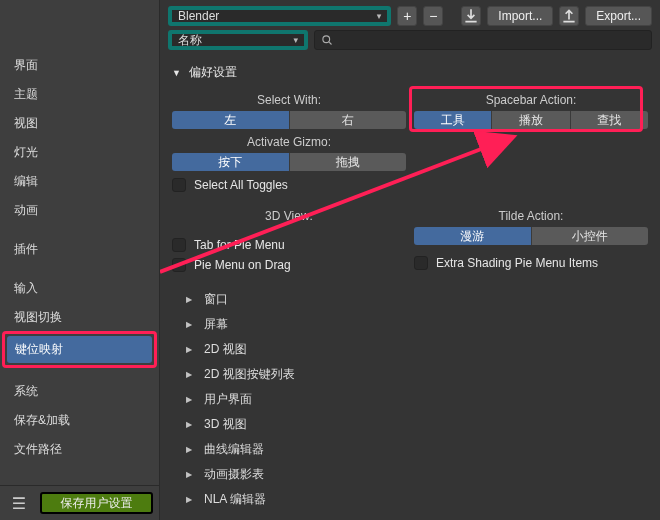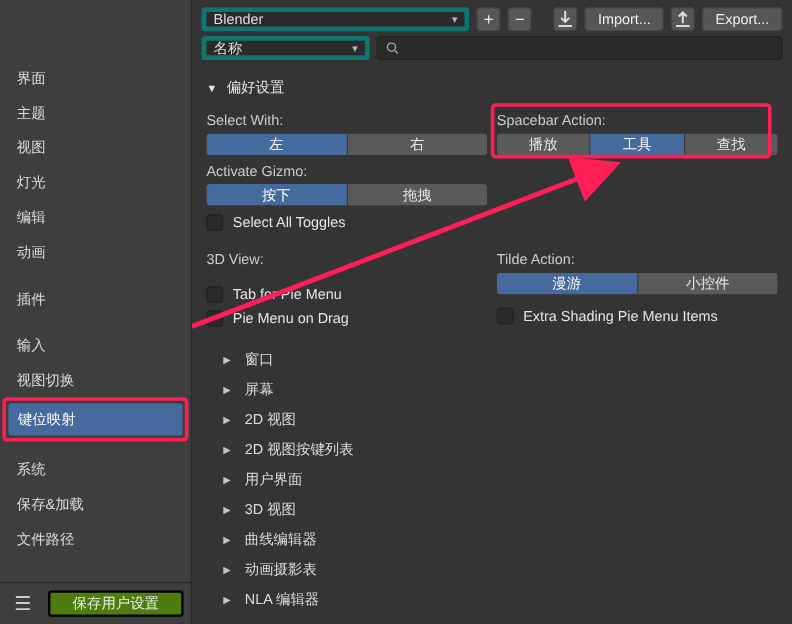--- a/index.html
+++ b/index.html
@@ -31,21 +31,21 @@
   .search { flex: 1; height: 20px; background: #2a2a2a; border: 1px solid #222; border-radius: 3px; display: flex; align-items: center; padding: 0 6px; gap: 6px; }
   .search svg { width: 12px; height: 12px; opacity: .8; }
   .search input { flex: 1; background: transparent; border: none; outline: none; color: #eee; font-size: 12px; }
 
   .content { position: relative; flex: 1; overflow-y: auto; padding: 0 12px 12px 12px; }
 
   .section-header { display: flex; align-items: center; gap: 8px; padding: 6px 0 10px 0; }
   .section-header .tri { font-size: 9px; }
 
   .lbl { color: #ccc; padding: 2px 0 4px 0; }
-  .row2col { display: flex; gap: 0 8px; }
+  .row2col { display: flex; gap: 0 8px; text-align: center; }
   .col { flex: 1; }
 
   .seg { display: flex; border-radius: 3px; overflow: hidden; }
   .seg .segbtn { flex: 1; height: 18px; display: flex; align-items: center; justify-content: center; font-size: 12px; cursor: pointer; background: #5a5a5a; border-right: 1px solid #3a3a3a; }
   .seg .segbtn:last-child { border-right: none; }
   .seg .segbtn.active { background: #446a9e; color: #fff; }
   .seg.wide .segbtn { flex: 1; }
 
   .chk-row { display: flex; align-items: center; gap: 8px; padding: 3px 0; }
   .chk { width: 14px; height: 14px; border-radius: 3px; background: #2a2a2a; border: 1px solid #222; cursor: pointer; }
@@ -159,22 +159,22 @@
         <div class="gap4"></div>
         <div class="chk-row">
           <div class="chk"></div>
           <span>Select All Toggles</span>
         </div>
       </div>
 
       <div class="col">
         <div class="lbl">Spacebar Action:</div>
         <div class="seg wide">
+          <div class="segbtn active">工具</div>
           <div class="segbtn">播放</div>
-          <div class="segbtn active">工具</div>
           <div class="segbtn">查找</div>
         </div>
       </div>
     </div>
 
     <div class="gap12"></div>
 
     <div class="row2col">
       <div class="col">
         <div class="lbl">3D View:</div>

